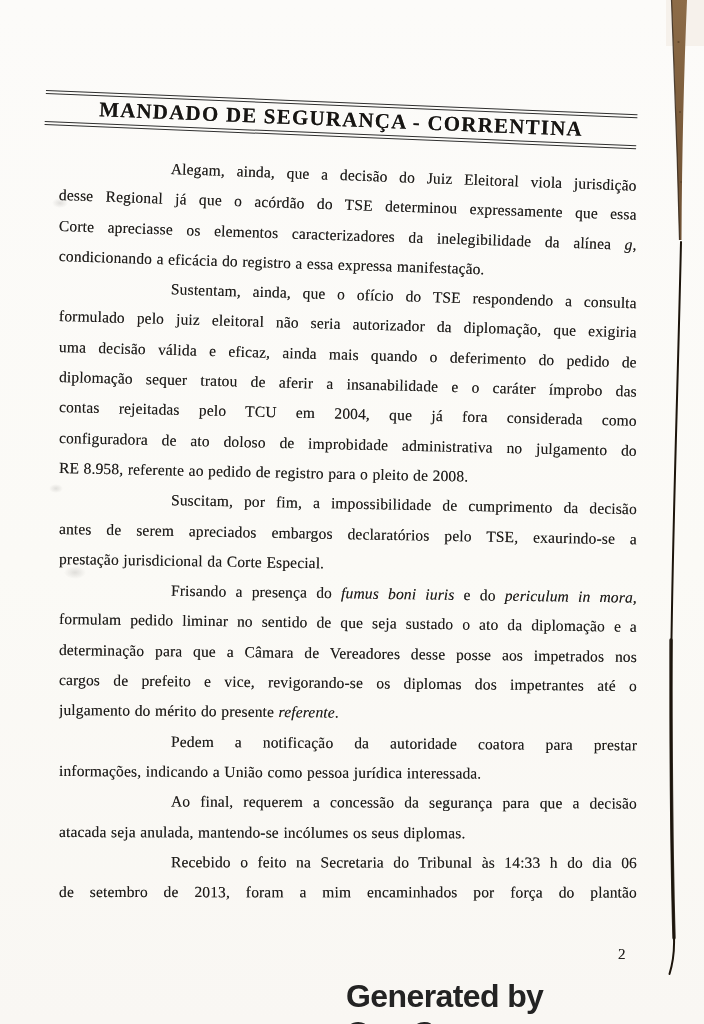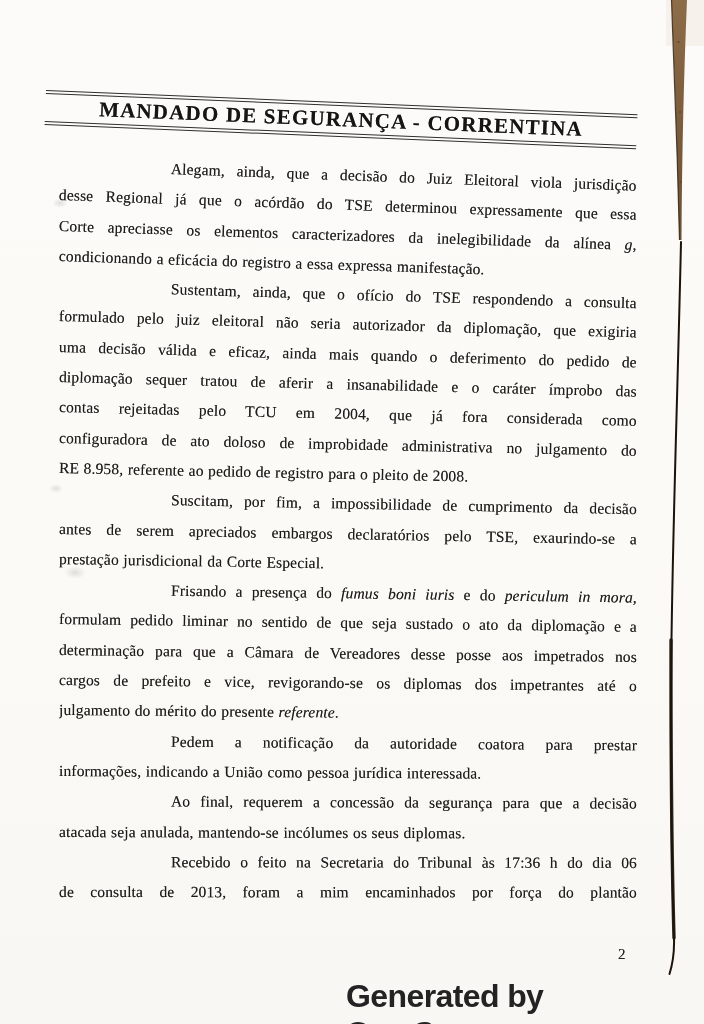--- a/index.html
+++ b/index.html
@@ -123,20 +123,20 @@
       <div class="line" style="transform: rotate(0.94deg);"><span>prestação jurisdicional da Corte Especial.</span></div>
       <div class="line j ind" style="transform: rotate(0.86deg);"><span>Frisando a presença do </span><span class="it">fumus boni iuris</span><span> e do </span><span class="it">periculum in mora</span><span>,</span></div>
       <div class="line j" style="transform: rotate(0.77deg);"><span>formulam pedido liminar no sentido de que seja sustado o ato da diplomação e a</span></div>
       <div class="line j" style="transform: rotate(0.69deg);"><span>determinação para que a Câmara de Vereadores desse posse aos impetrados nos</span></div>
       <div class="line j" style="transform: rotate(0.6deg);"><span>cargos de prefeito e vice, revigorando-se os diplomas dos impetrantes até o</span></div>
       <div class="line" style="transform: rotate(0.52deg);"><span>julgamento do mérito do presente </span><span class="it">referente</span><span>.</span></div>
       <div class="line j ind" style="transform: rotate(0.43deg);"><span>Pedem a notificação da autoridade coatora para prestar</span></div>
       <div class="line" style="transform: rotate(0.35deg);"><span>informações, indicando a União como pessoa jurídica interessada.</span></div>
       <div class="line j ind" style="transform: rotate(0.26deg);"><span>Ao final, requerem a concessão da segurança para que a decisão</span></div>
       <div class="line" style="transform: rotate(0.18deg);"><span>atacada seja anulada, mantendo-se incólumes os seus diplomas.</span></div>
-      <div class="line j ind" style="transform: rotate(0.09deg);"><span>Recebido o feito na Secretaria do Tribunal às 17:36 h do dia 06</span></div>
-      <div class="line j" style="transform: rotate(0.05deg);"><span>de consulta de 2013, foram a mim encaminhados por força do plantão</span></div>
+      <div class="line j ind" style="transform: rotate(0.09deg);"><span>Recebido o feito na Secretaria do Tribunal às 14:33 h do dia 06</span></div>
+      <div class="line j" style="transform: rotate(0.05deg);"><span>de setembro de 2013, foram a mim encaminhados por força do plantão</span></div>
     </main>
 
   <div class="page-number">2</div>
   <div class="watermark">Generated by CamScanner</div>
 
 </div>
 
 </body></html>

